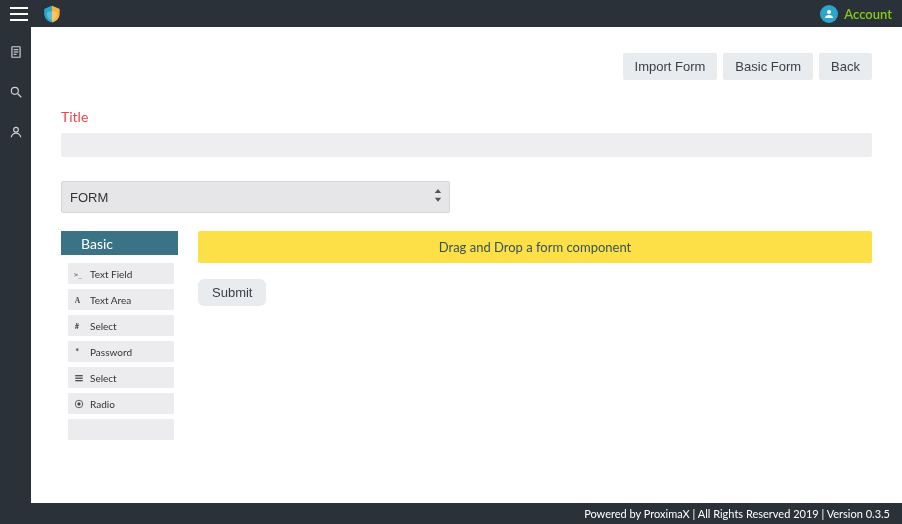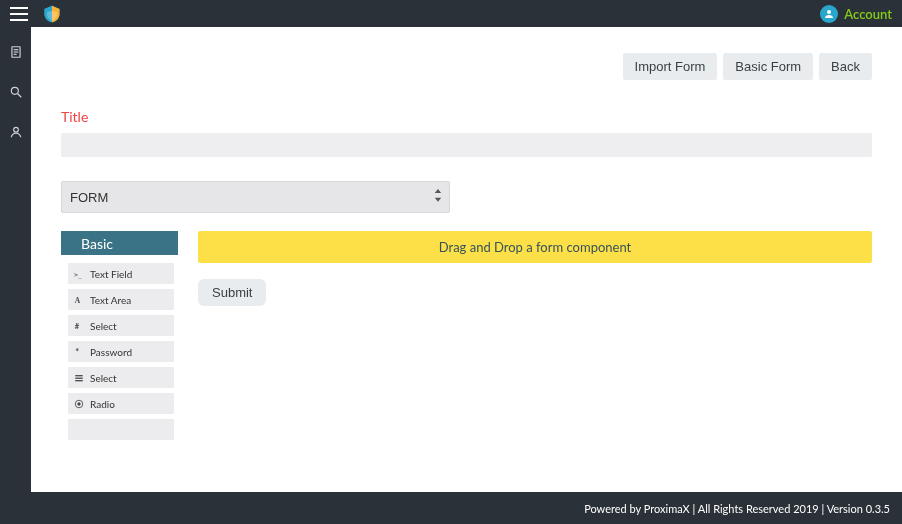--- a/index.html
+++ b/index.html
@@ -152,21 +152,21 @@
   }
 
   
   .content-scroll::-webkit-scrollbar { width: 10px; }
   .content-scroll::-webkit-scrollbar-track { background: #f0f0f0; }
   .content-scroll::-webkit-scrollbar-thumb { background: #b7b7b9; border-radius: 4px; }
 
   .footer {
     position: absolute;
     left: 0; right: 0; bottom: 0;
-    height: 32px;
+    height: 21px;
     background: #2b3138;
     color: #fff;
     font-size: 11px;
     display: flex;
     align-items: center;
     justify-content: flex-end;
     padding-right: 12px;
   }
 </style>
 </head>

